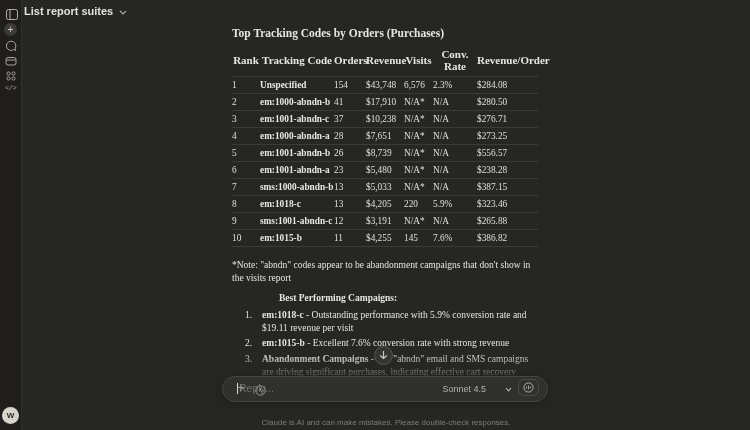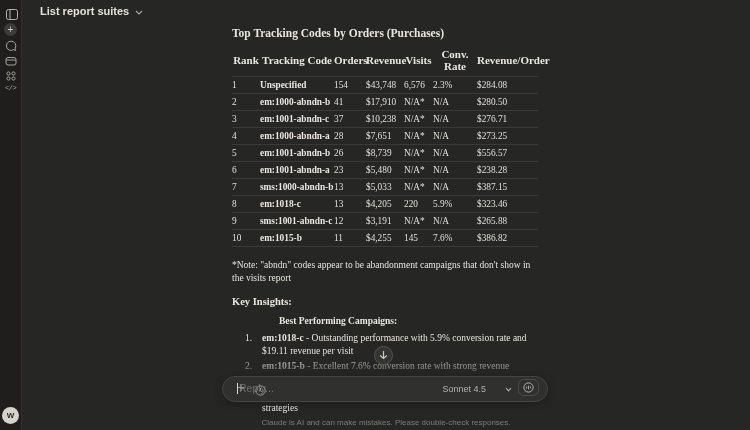--- a/index.html
+++ b/index.html
@@ -26,21 +26,21 @@
   .sb-icon svg { display:block; }
   .sb-code { font-family:"Liberation Mono","DejaVu Sans Mono",monospace; font-size:7px; letter-spacing:-0.5px; color:#a6a39b; }
   .avatar {
     position:absolute; left:2px; bottom:6px; width:17px; height:17px; border-radius:50%;
     background:#d6d3ca; color:#2a2a28; font-size:8px; font-weight:bold;
     display:flex; align-items:center; justify-content:center; cursor:pointer;
   }
 
   
   .top-header {
-    position:absolute; left:40px; top:3px; height:16px; display:flex; align-items:center; gap:6px;
+    position:absolute; left:24px; top:3px; height:16px; display:flex; align-items:center; gap:6px;
     color:#e3e1da; font-size:11px; font-weight:bold; cursor:pointer; z-index:25;
   }
   .chev { color:#a8a59d; }
 
   
   .chat-column {
     position:absolute; left:232px; top:26px; width:306px;
     font-family:"Liberation Serif","DejaVu Serif",serif;
     color:#e8e5de; z-index:1;
   }
@@ -262,21 +262,20 @@
           <td>11</td>
           <td>$4,255</td>
           <td>145</td>
           <td>7.6%</td>
           <td>$386.82</td>
         </tr>
       </tbody>
   </table>
 
   <p class="note">*Note: "abndn" codes appear to be abandonment campaigns that don't show in the visits report</p>
-  <h3 class="h-insights">Key Insights:</h3>
   <h4 class="h-sub">Best Performing Campaigns:</h4>
   <ol class="insights-list">
       <li><span class="num">1.</span><b>em:1018-c</b><span> - Outstanding performance with 5.9% conversion rate and $19.11 revenue per visit</span></li>
       <li><span class="num">2.</span><b>em:1015-b</b><span> - Excellent 7.6% conversion rate with strong revenue</span></li>
       <li><span class="num">3.</span><b>Abandonment Campaigns</b><span> - The "abndn" email and SMS campaigns are driving significant purchases, indicating effective cart recovery strategies</span></li>
     </ol>
 </main>
 
 <div class="bottom-fade"></div>
 

